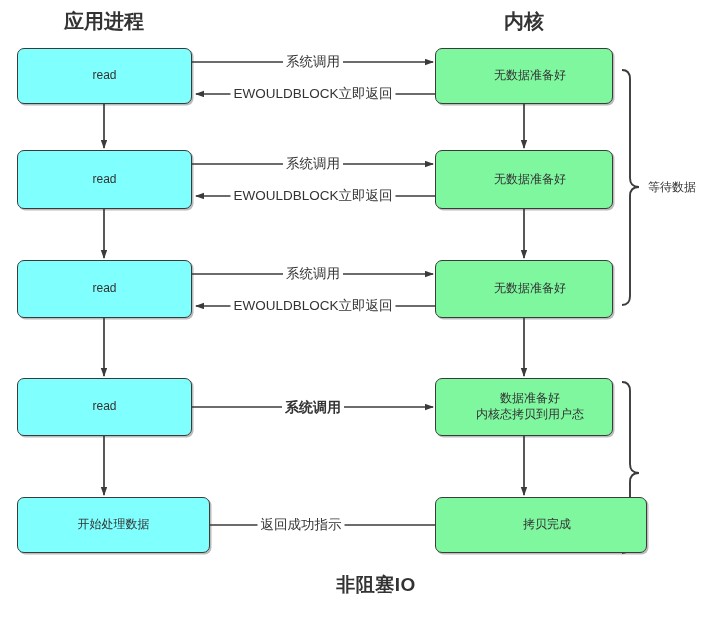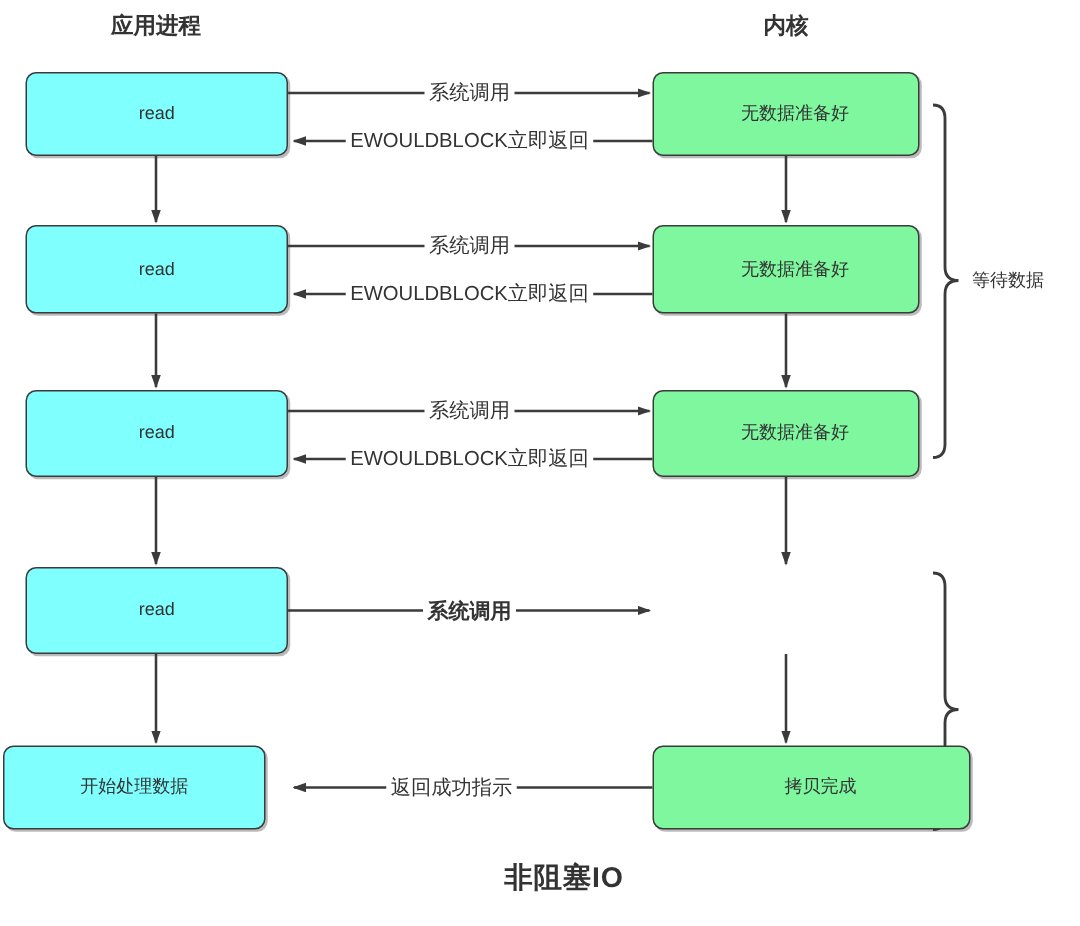--- a/index.html
+++ b/index.html
@@ -22,21 +22,21 @@
   #edges-layer {
     position: absolute;
     left: 0;
     top: 0;
     width: 720px;
     height: 617px;
     pointer-events: none;
   }
   .col-header {
     position: absolute;
-    font-size: 15px;
+    font-size: 20px;
     font-weight: bold;
     color: #333333;
     text-align: center;
     white-space: nowrap;
     transform: translateX(-50%);
   }
   .node {
     position: absolute;
     box-sizing: border-box;
     border: 1.6px solid #3b3b3b;
@@ -145,32 +145,36 @@
   </div>
   <div class="node proc" style="left:17px; top:150px; width:175px; height:59px;">
     <span class="node-label">read</span>
   </div>
   <div class="node proc" style="left:17px; top:260px; width:175px; height:58px;">
     <span class="node-label">read</span>
   </div>
   <div class="node proc" style="left:17px; top:378px; width:175px; height:58px;">
     <span class="node-label">read</span>
   </div>
-  <div class="node proc" style="left:2px; top:497px; width:175px; height:56px;">
+  <div class="node proc" style="left:17px; top:497px; width:193px; height:56px;">
     <span class="node-label">开始处理数据</span>
   </div>
 
   <div class="node kern" style="left:435px; top:48px; width:178px; height:56px;">
     <span class="node-label">无数据准备好</span>
   </div>
   <div class="node kern" style="left:435px; top:150px; width:178px; height:59px;">
     <span class="node-label">无数据准备好</span>
   </div>
   <div class="node kern" style="left:435px; top:260px; width:178px; height:58px;">
     <span class="node-label">无数据准备好</span>
+  </div>
+  <div class="node kern" style="left:435px; top:378px; width:178px; height:58px;">
+    <span class="node-label">数据准备好
+内核态拷贝到用户态</span>
   </div>
   <div class="node kern" style="left:435px; top:497px; width:212px; height:56px;">
     <span class="node-label">拷贝完成</span>
   </div>
 
   <div class="edge-label" style="left:313px; top:62px;">系统调用</div>
   <div class="edge-label" style="left:313px; top:94px;">EWOULDBLOCK立即返回</div>
 
   <div class="edge-label" style="left:313px; top:164px;">系统调用</div>
   <div class="edge-label" style="left:313px; top:196px;">EWOULDBLOCK立即返回</div>

